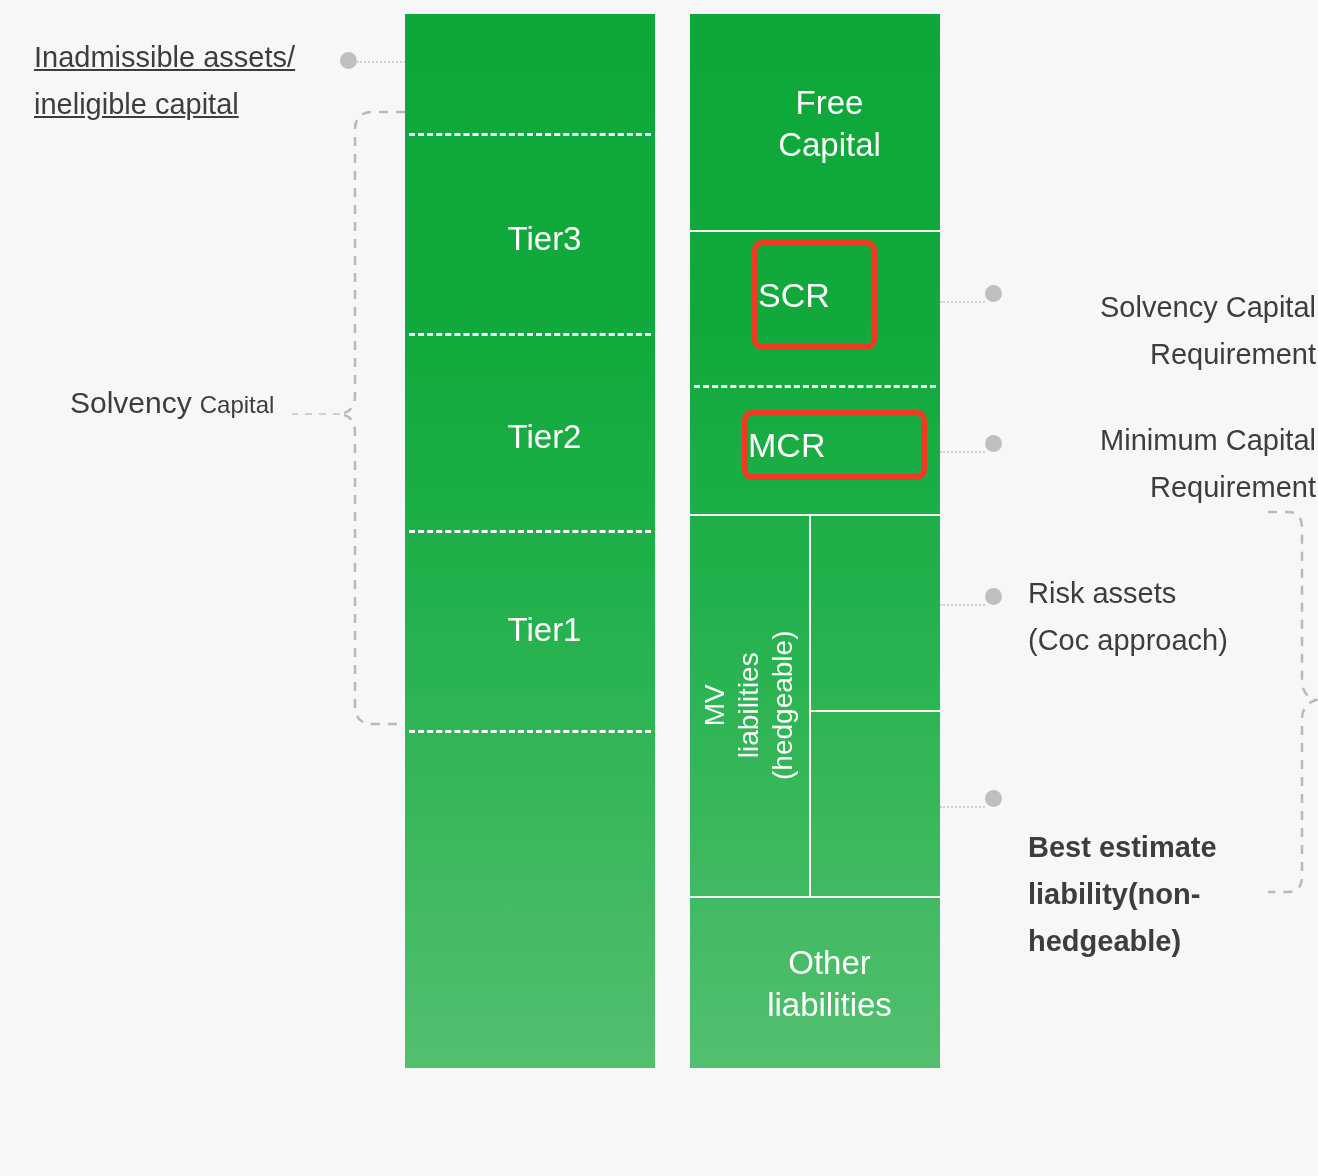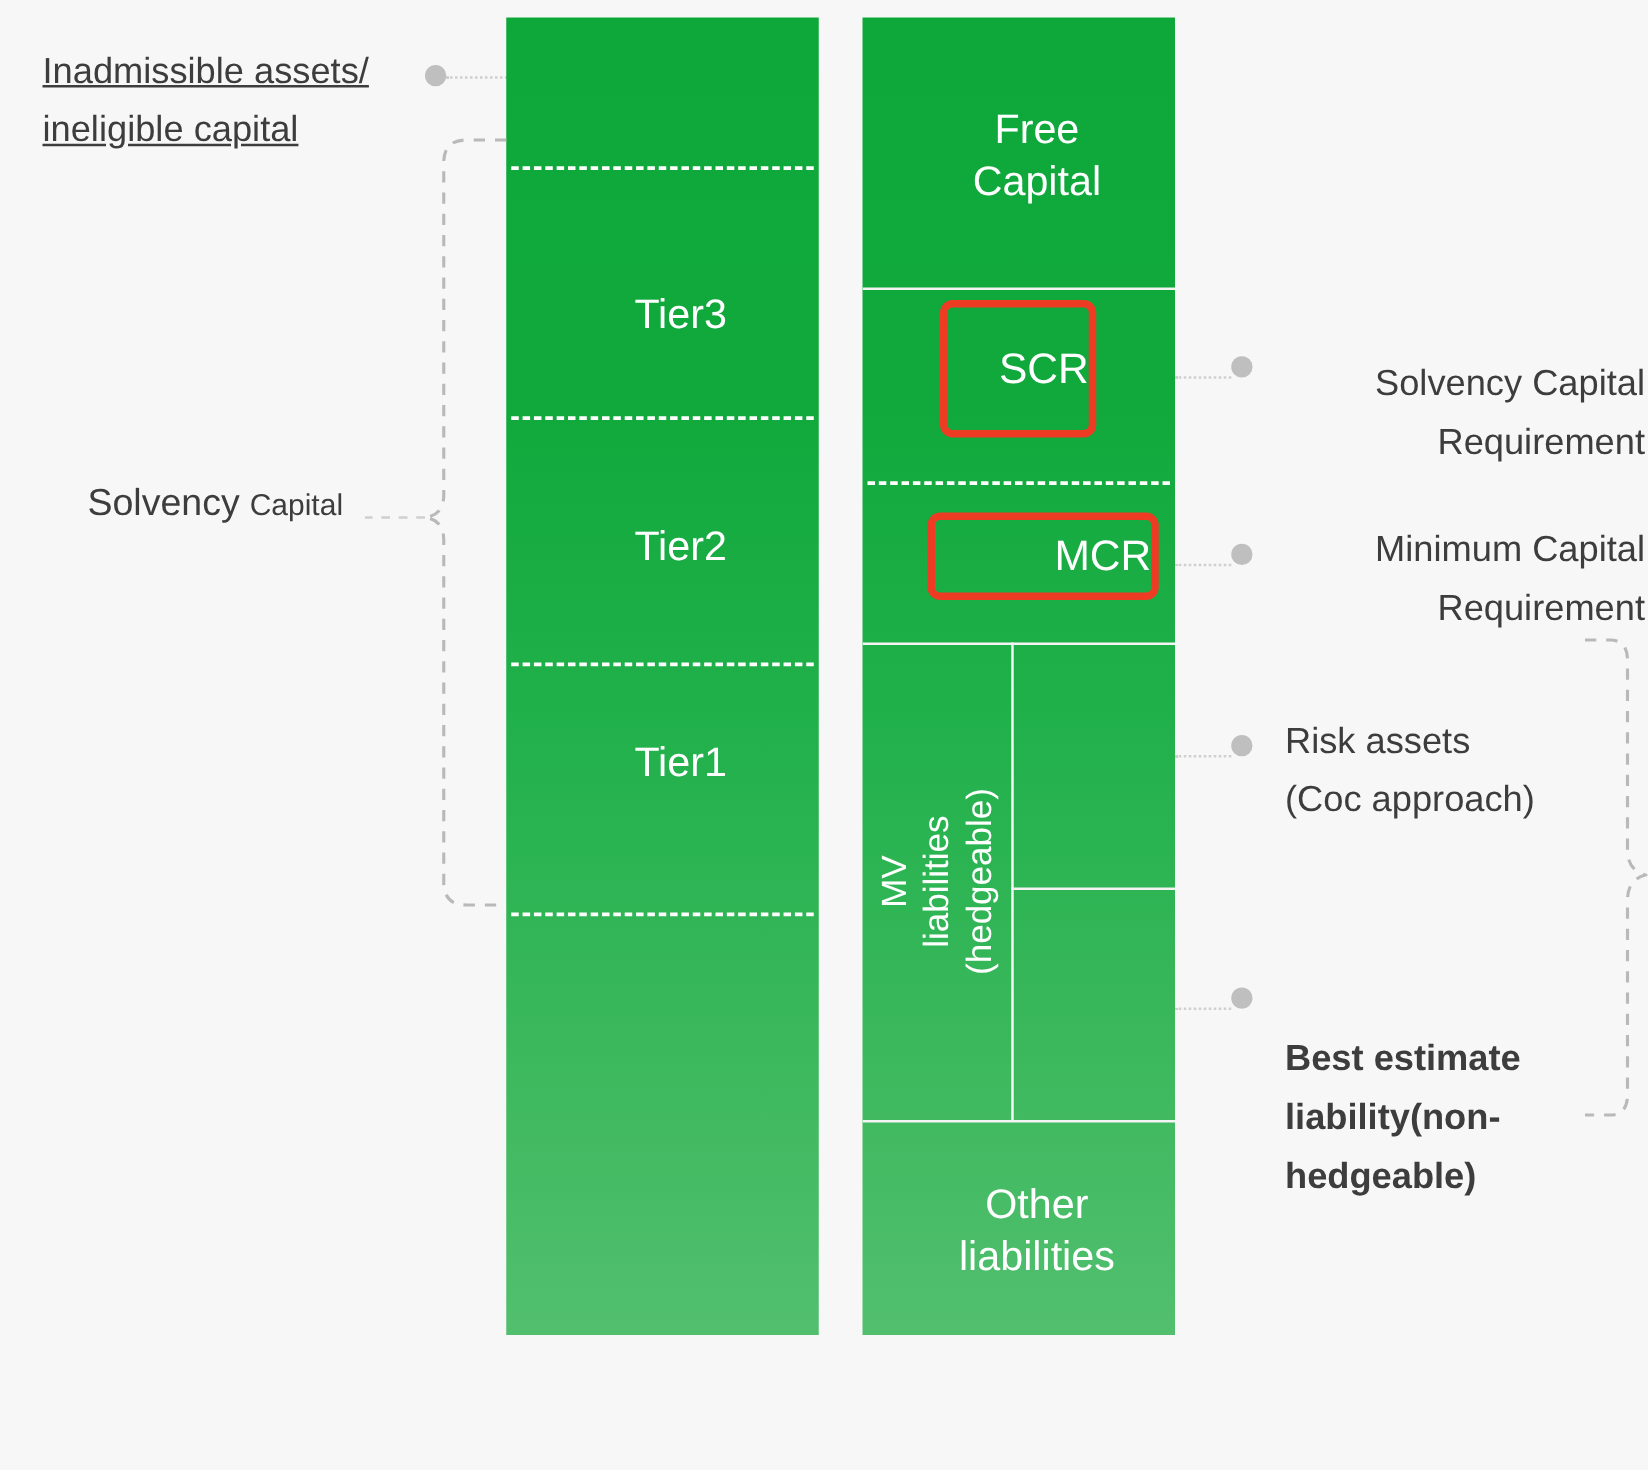--- a/index.html
+++ b/index.html
@@ -105,21 +105,21 @@
   }
 
   
   .red-box {
     position: absolute;
     border: 6px solid #ee3b24;
     border-radius: 10px;
     box-sizing: border-box;
     display: flex;
     align-items: center;
-    justify-content: flex-end;
+    justify-content: flex-start;
     color: #ffffff;
     font-size: 34px;
   }
   #scr-box { left: 752px; top: 240px; width: 125px; height: 110px; }
   #mcr-box { left: 742px; top: 410px; width: 185px; height: 70px; }
 
   
   #lbl-inadmissible {
     position: absolute;
     left: 34px; top: 34px;
@@ -191,23 +191,23 @@
 
   <div class="dot abs" style="left:340px; top:52px;"></div>
   <div class="leader" style="left:357px; top:61px; width:52px;"></div>
 
   <div class="bar" id="bar-tiers">
     <div class="dash-sep" style="top:119px;"></div>
     <div class="dash-sep" style="top:319px;"></div>
     <div class="dash-sep" style="top:516px;"></div>
     <div class="dash-sep" style="top:716px;"></div>
 
-    <div class="bar-label" style="top:216px;">Tier3</div>
+    <div class="bar-label" style="top:204px;">Tier3</div>
     <div class="bar-label" style="top:402px;">Tier2</div>
-    <div class="bar-label" style="top:575px;">Tier1</div>
+    <div class="bar-label" style="top:595px;">Tier1</div>
   </div>
 
   <div class="bar" id="bar-balance">
 
     <div class="solid-sep" style="top:216px;"></div>
 
     <div class="dash-sep" style="top:371px;"></div>
 
     <div class="solid-sep" style="top:500px;"></div>
 

